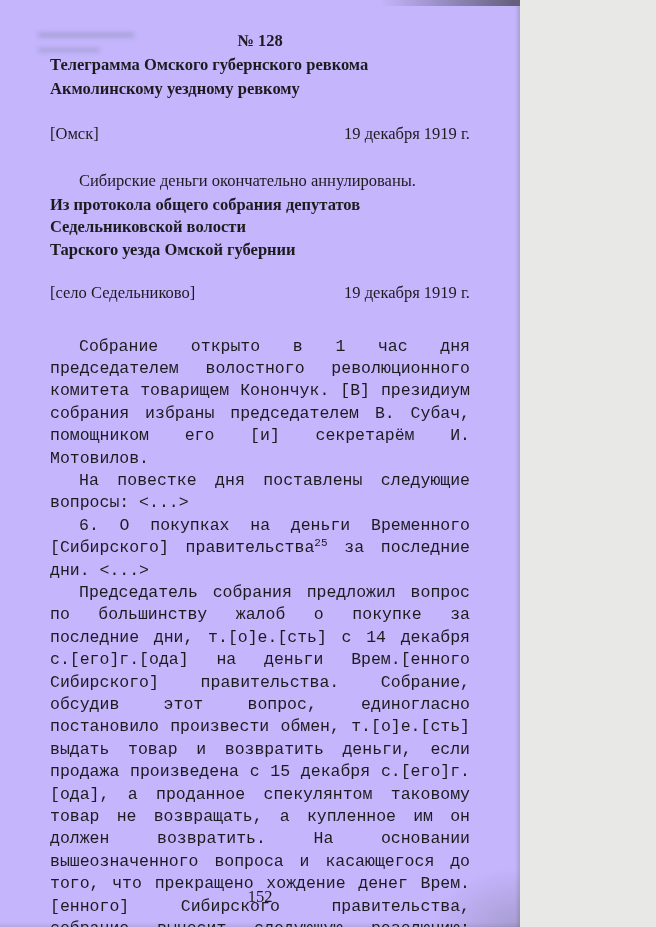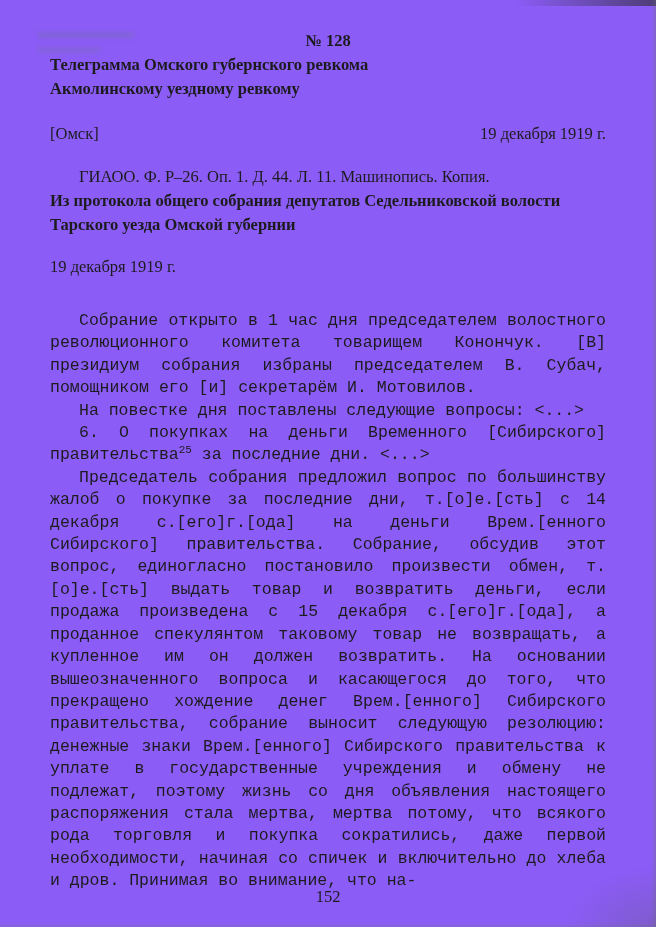--- a/index.html
+++ b/index.html
@@ -7,23 +7,23 @@
     padding: 0;
   }
   body {
     width: 656px;
     height: 927px;
     background: #e8e8e6;
     font-family: "Liberation Serif", "DejaVu Serif", serif;
   }
   .page {
     position: relative;
-    width: 656px;
+    width: 520px;
     height: 927px;
-    background: #8b5cf6;
+    background: #c4b5fd;
     color: #1c1c1e;
     overflow: hidden;
     box-sizing: border-box;
   }
   .content {
     position: absolute;
     left: 50px;
     right: 50px;
     top: 30px;
   }
@@ -155,28 +155,29 @@
 
     <div class="doc-number">№ 128</div>
     <div class="doc-title">Телеграмма Омского губернского ревкома</div>
     <div class="doc-title">Акмолинскому уездному ревкому</div>
 
     <div class="dateline dateline-128">
       <span>[Омск]</span>
       <span>19 декабря 1919 г.</span>
     </div>
 
+    <div class="single-line body-128">Сибирские деньги окончательно аннулированы.</div>
 
 
-    <div class="single-line archive-128">ГИАОО. Ф. Р–26. Оп. 1. Д. 44. Л. 11. Машинопись. Копия.</div>
 
     <div class="doc-title">Из протокола общего собрания депутатов Седельниковской волости</div>
     <div class="doc-title">Тарского уезда Омской губернии</div>
 
     <div class="dateline dateline-129">
+      <span>[село Седельниково]</span>
       <span>19 декабря 1919 г.</span>
     </div>
 
     <div class="paragraphs">
       <p class="para">Собрание открыто в 1 час дня председателем волостного революционного комитета товарищем Конончук. [В] президиум собрания избраны председателем В. Субач, помощником его [и] секретарём И. Мотовилов.</p>
       <p class="para">На повестке дня поставлены следующие вопросы: &lt;...&gt;</p>
       <p class="para"><span>6. О покупках на деньги Временного [Сибирского] правительства</span><sup class="fnote">25</sup><span> за последние дни. &lt;...&gt;</span></p>
       <p class="para">Председатель собрания предложил вопрос по большинству жалоб о покупке за последние дни, т.[о]е.[сть] с 14 декабря с.[его]г.[ода] на деньги Врем.[енного Сибирского] правительства. Собрание, обсудив этот вопрос, единогласно постановило произвести обмен, т.[о]е.[сть] выдать товар и возвратить деньги, если продажа произведена с 15 декабря с.[его]г.[ода], а проданное спекулянтом таковому товар не возвращать, а купленное им он должен возвратить. На основании вышеозначенного вопроса и касающегося до того, что прекращено хождение денег Врем.[енного] Сибирского правительства, собрание выносит следующую резолюцию: денежные знаки Врем.[енного] Сибирского правительства к уплате в государственные учреждения и обмену не подлежат, поэтому жизнь со дня объявления настоящего распоряжения стала мертва, мертва потому, что всякого рода торговля и покупка сократились, даже первой необходимости, начиная со спичек и включительно до хлеба и дров. Принимая во внимание, что на-</p>
     </div>
 

